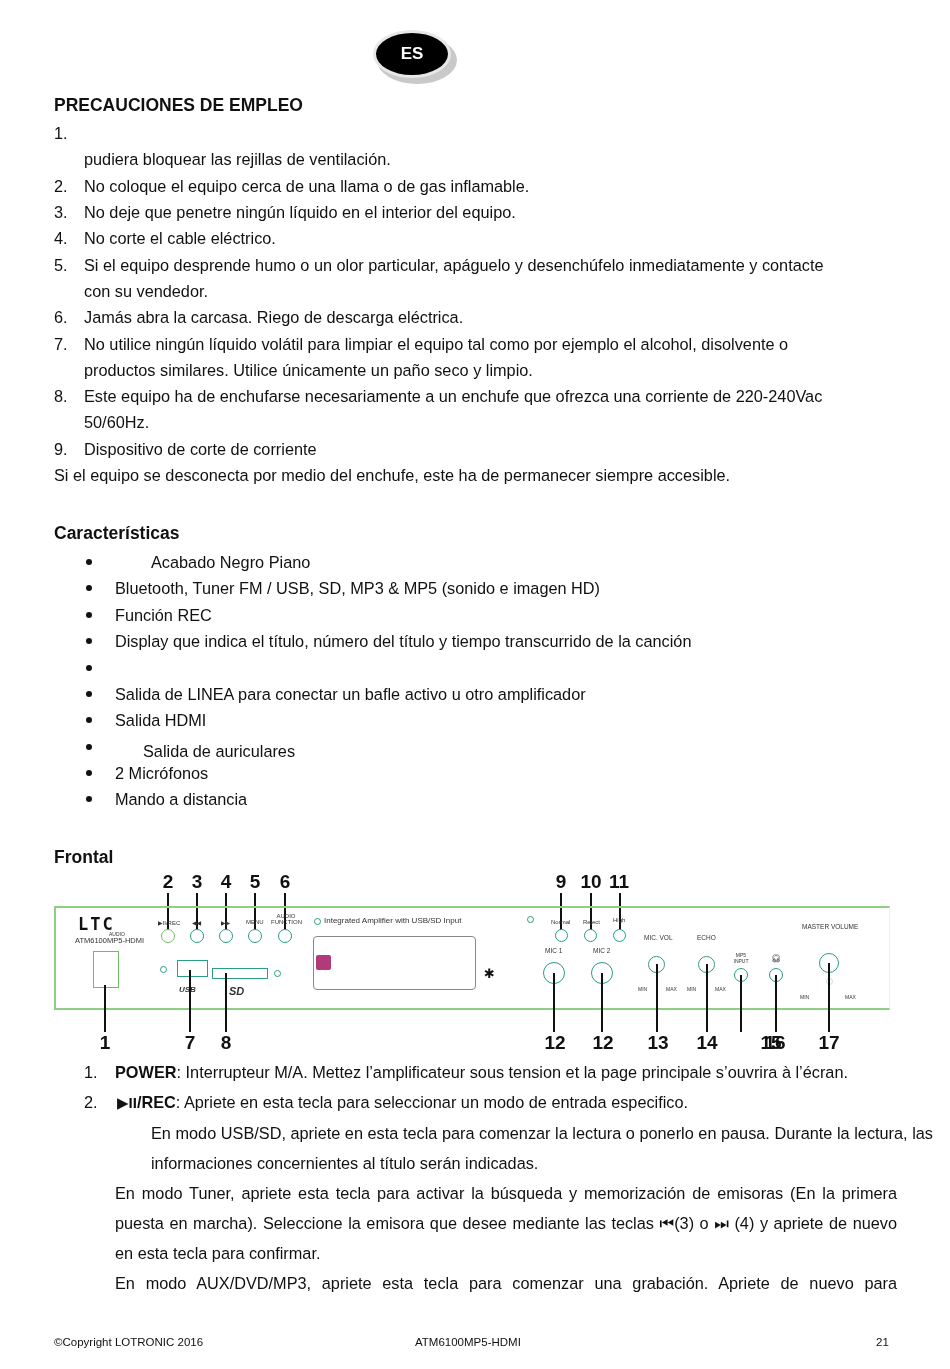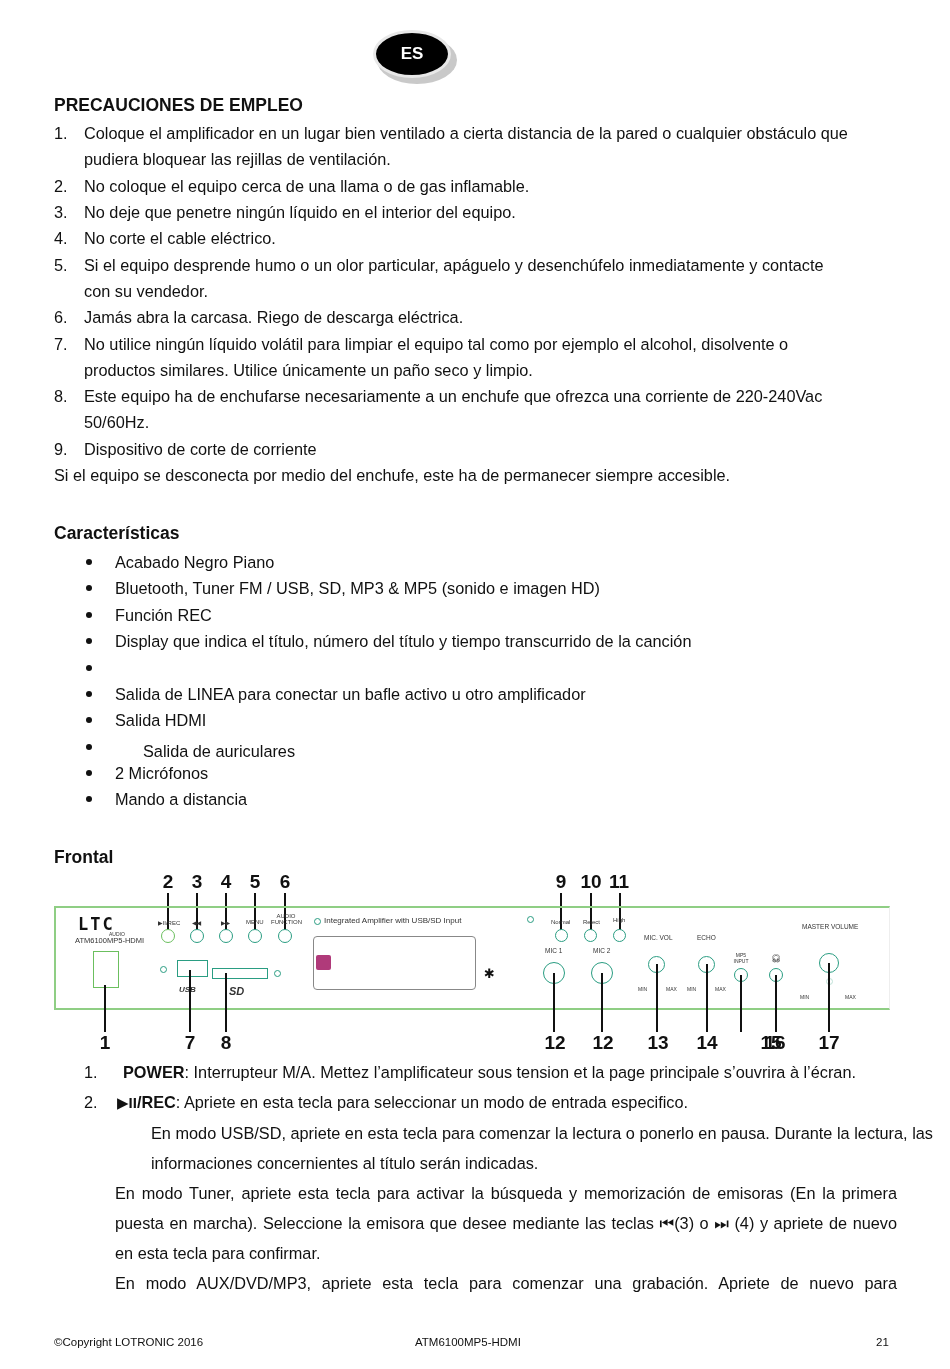--- a/index.html
+++ b/index.html
@@ -56,21 +56,20 @@
 <div class="page">
 
   <div class="badge-wrap">
     <div class="badge-shadow"></div>
     <div class="badge">ES</div>
   </div>
 
   <div class="h" style="top:95px;">PRECAUCIONES DE EMPLEO</div>
 
   <div class="num" style="top:120px;">1.</div>
-  <div class="txt" style="left:84px; top:120px;">Coloque el amplificador en un lugar bien ventilado a cierta distancia de la pared o cualquier obstáculo que</div>
   <div class="txt" style="left:84px; top:146px;">pudiera bloquear las rejillas de ventilación.</div>
 
   <div class="num" style="top:173px;">2.</div>
   <div class="txt" style="left:84px; top:173px;">No coloque el equipo cerca de una llama o de gas inflamable.</div>
 
   <div class="num" style="top:199px;">3.</div>
   <div class="txt" style="left:84px; top:199px;">No deje que penetre ningún líquido en el interior del equipo.</div>
 
   <div class="num" style="top:225px;">4.</div>
   <div class="txt" style="left:84px; top:225px;">No corte el cable eléctrico.</div>
@@ -91,21 +90,21 @@
   <div class="txt" style="left:84px; top:409px;">50/60Hz.</div>
 
   <div class="num" style="top:436px;">9.</div>
   <div class="txt" style="left:84px; top:436px;">Dispositivo de corte de corriente</div>
 
   <div class="txt" style="left:54px; top:462px;">Si el equipo se desconecta por medio del enchufe, este ha de permanecer siempre accesible.</div>
 
   <div class="h" style="top:523px;">Características</div>
 
   <div class="bullet" style="top:559px;"></div>
-  <div class="feat" style="top:549px;">Acabado Negro Piano</div>
+  <div class="feat" style="top:549px;margin-left:36px;">Acabado Negro Piano</div>
   <div class="bullet" style="top:585px;"></div>
   <div class="feat" style="top:575px;">Bluetooth, Tuner FM / USB, SD, MP3 &amp; MP5 (sonido e imagen HD)</div>
   <div class="bullet" style="top:612px;"></div>
   <div class="feat" style="top:602px;">Función REC</div>
   <div class="bullet" style="top:638px;"></div>
   <div class="feat" style="top:628px;">Display que indica el título, número del título y tiempo transcurrido de la canción</div>
   <div class="bullet" style="top:665px;"></div>
   <div class="bullet" style="top:691px;"></div>
   <div class="feat" style="top:681px;">Salida de LINEA para conectar un bafle activo u otro amplificador</div>
   <div class="bullet" style="top:717px;"></div>
@@ -220,21 +219,21 @@
   <div class="callout-num" style="left:226px; top:1032px;">8</div>
   <div class="callout-num" style="left:555px; top:1032px;">12</div>
   <div class="callout-num" style="left:603px; top:1032px;">12</div>
   <div class="callout-num" style="left:658px; top:1032px;">13</div>
   <div class="callout-num" style="left:707px; top:1032px;">14</div>
   <div class="callout-num" style="left:740px; top:1032px;margin-left:16px;">15</div>
   <div class="callout-num" style="left:775px; top:1032px;">16</div>
   <div class="callout-num" style="left:829px; top:1032px;">17</div>
 
   <div class="num" style="left:84px; top:1059px; line-height:26px;">1.</div>
-  <div class="txt" style="left:123px; top:1059px;"><b>POWER</b><span>: Interrupteur M/A. Mettez l’amplificateur sous tension et la page principale s’ouvrira à l’écran.</span></div>
+  <div class="txt" style="left:115px; top:1059px;"><b>POWER</b><span>: Interrupteur M/A. Mettez l’amplificateur sous tension et la page principale s’ouvrira à l’écran.</span></div>
 
   <div class="num" style="left:84px; top:1089px; line-height:26px;">2.</div>
   <div class="txt" style="left:117px; top:1089px;"><b style="font-size:15px;">▶II</b><b>/REC</b><span>: Apriete en esta tecla para seleccionar un modo de entrada especifico.</span></div>
 
   <div class="def" style="top:1118px;margin-left:36px;">En modo USB/SD, apriete en esta tecla para comenzar la lectura o ponerlo en pausa. Durante la lectura, las informaciones concernientes al título serán indicadas.</div>
   <div class="def" style="top:1178px;">En modo Tuner, apriete esta tecla para activar la búsqueda y memorización de emisoras (En la primera puesta en marcha). Seleccione la emisora que desee mediante las teclas ⏮(3) o ⏭ (4) y apriete de nuevo en esta tecla para confirmar.</div>
   <div class="def" style="top:1268px; text-align-last:justify;">En modo AUX/DVD/MP3, apriete esta tecla para comenzar una grabación. Apriete de nuevo para</div>
 
   <div class="footer" style="left:54px;text-align:right;">©Copyright LOTRONIC 2016</div>
   <div class="footer" style="left:415px;">ATM6100MP5-HDMI</div>

